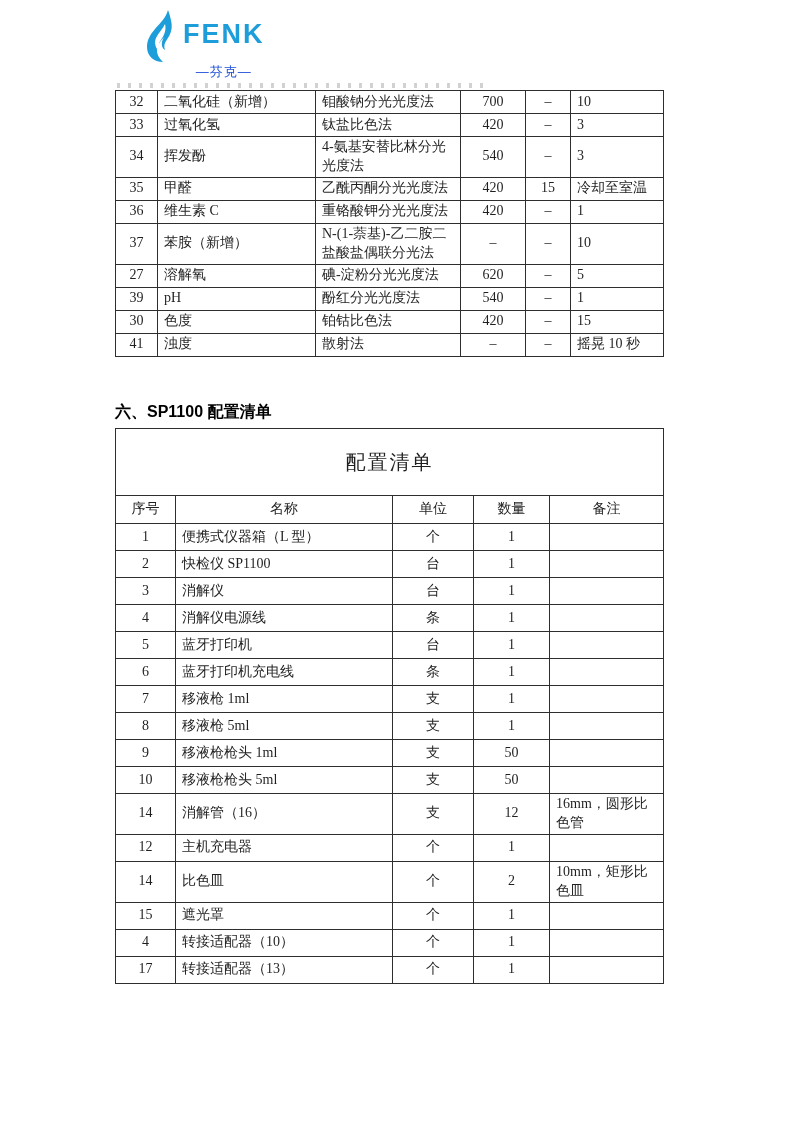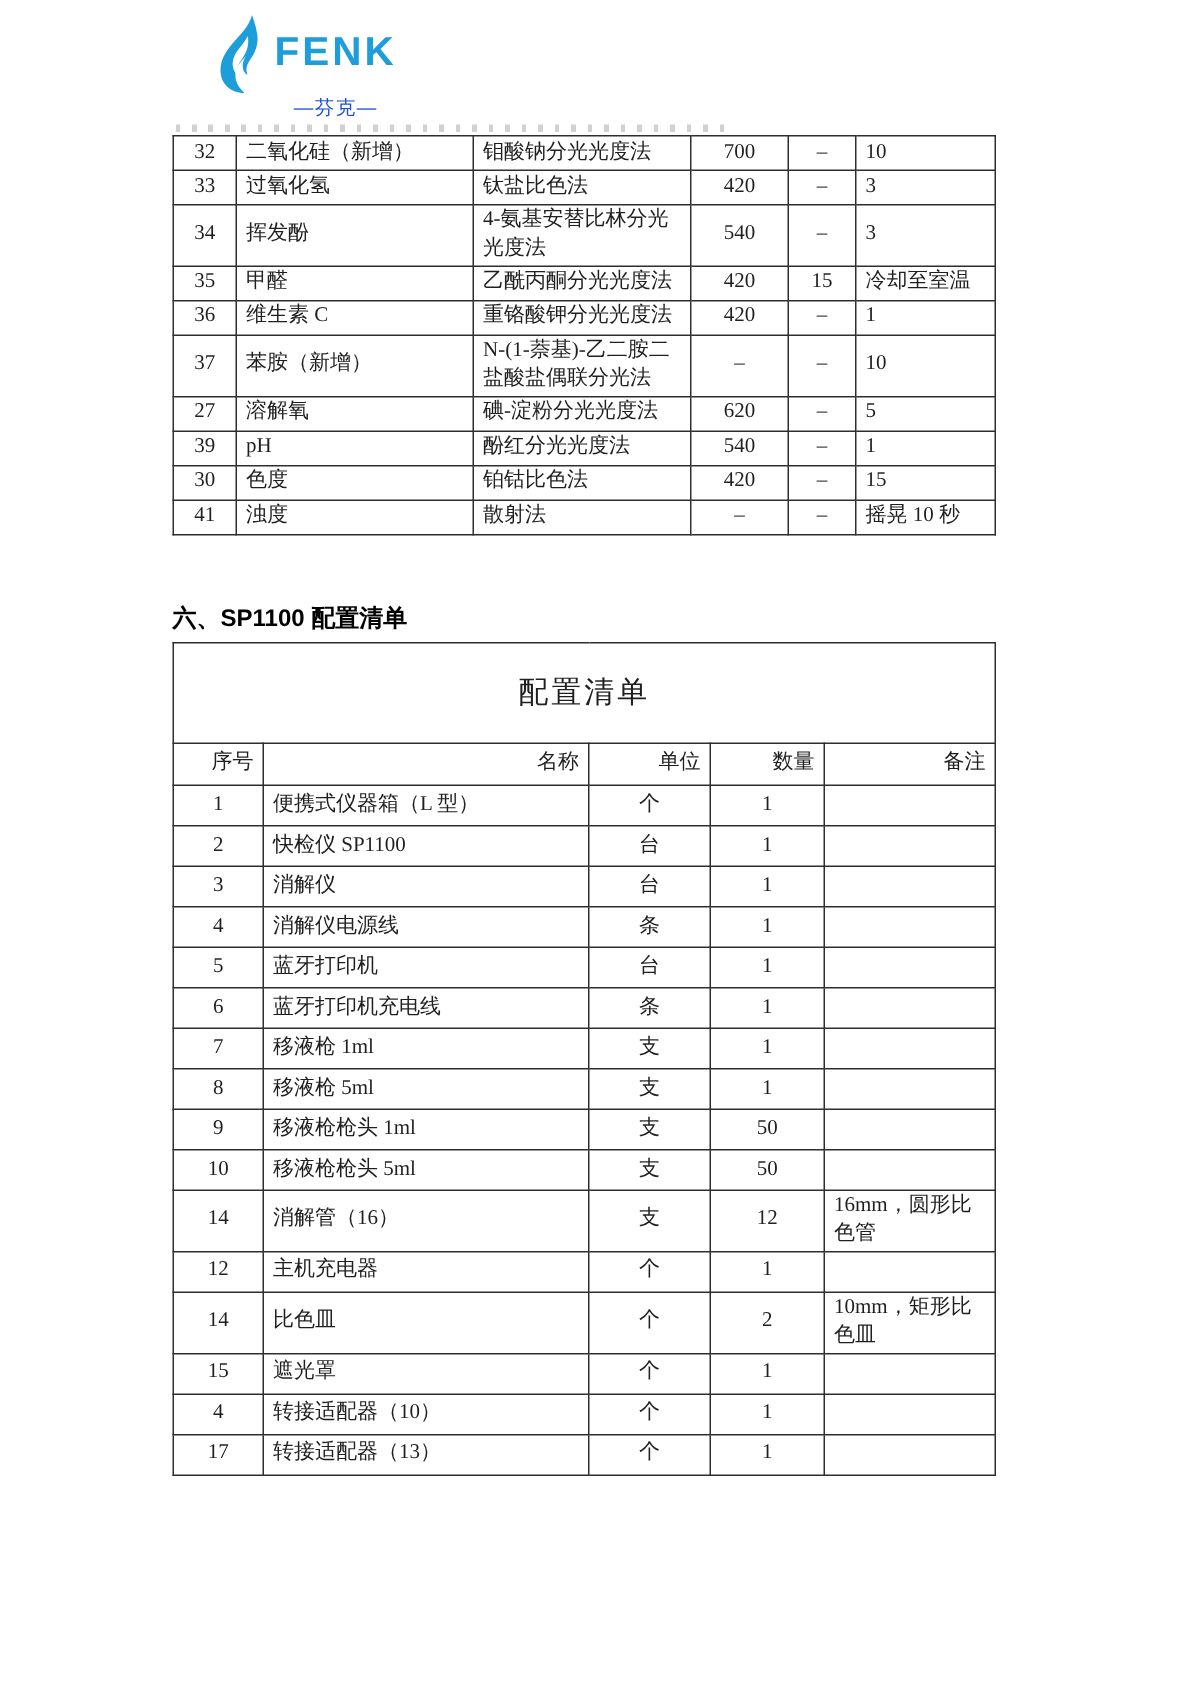--- a/index.html
+++ b/index.html
@@ -31,21 +31,21 @@
      overflow:hidden;word-break:break-all;line-height:1.35;}
   td.c{text-align:center;padding:1px 2px;}
   td.l{text-align:left;}
   #method-table{position:absolute;left:115px;top:90px;width:548px;}
   #method-table td{height:20px;}
   #config-table{position:absolute;left:115px;top:428px;width:548px;}
   #config-table td{height:24px;}
   #config-table td.title-cell{
     height:64px;text-align:center;font-size:20px;letter-spacing:2px;border-bottom-width:1px;
   }
-  #config-table tr.header-row td{height:25px;text-align:right;}
+  #config-table tr.header-row td{height:25px;text-align:center;}
   
   .heading{
     position:absolute;left:115px;top:402px;
     font-family:"Liberation Sans","DejaVu Sans",sans-serif;
     font-weight:bold;font-size:16px;color:#000;
   }
 </style>
 </head>
 <body>
 

